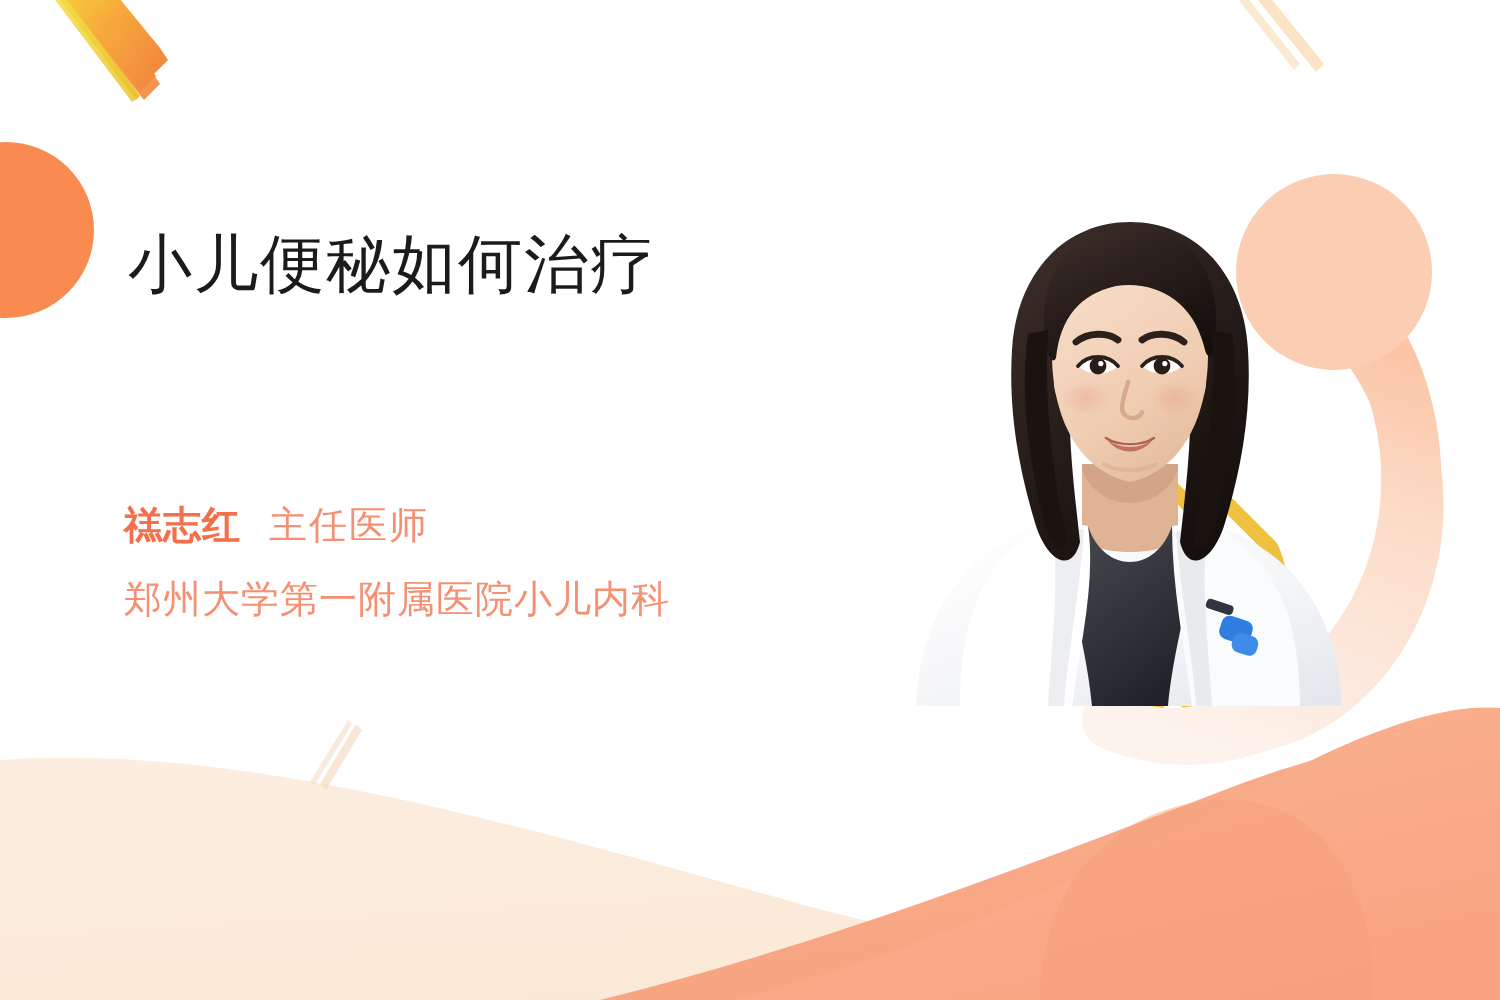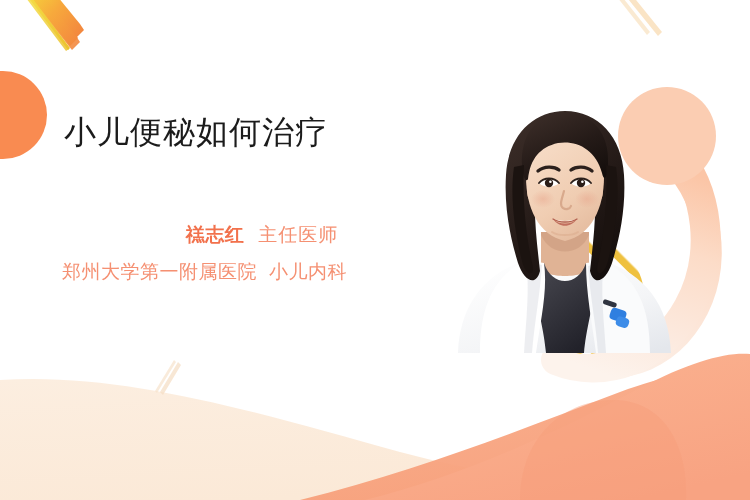--- a/index.html
+++ b/index.html
@@ -36,25 +36,24 @@
   .title {
     font-size: 32px;
     line-height: 44px;
     color: #1b1b1b;
     letter-spacing: 1px;
     font-weight: 400;
     margin: 2px;
     white-space: nowrap;
   }
   .doctor-line {
-    margin-top: 66px;
+    margin-top: 95px;
     white-space: nowrap;
     font-size: 19px;
     line-height: 30px;
-    text-align: center;
   }
   .doctor-name {
     color: #F2714C;
     font-weight: 700;
     letter-spacing: 0.5px;
   }
   .doctor-title {
     color: #F59072;
     font-weight: 400;
     margin-left: 14px;
@@ -62,21 +61,20 @@
   }
   .hospital-line {
     margin-top: 7px;
     white-space: nowrap;
     font-size: 19px;
     line-height: 30px;
     color: #F59072;
     letter-spacing: 0.5px;
   }
   .dept {
-    margin-left: 12px;
   }
 
   
   .portrait-wrap {
     position: absolute;
     left: 440px;
     top: 95px;
     width: 250px;
     height: 300px;
     z-index: 20;

